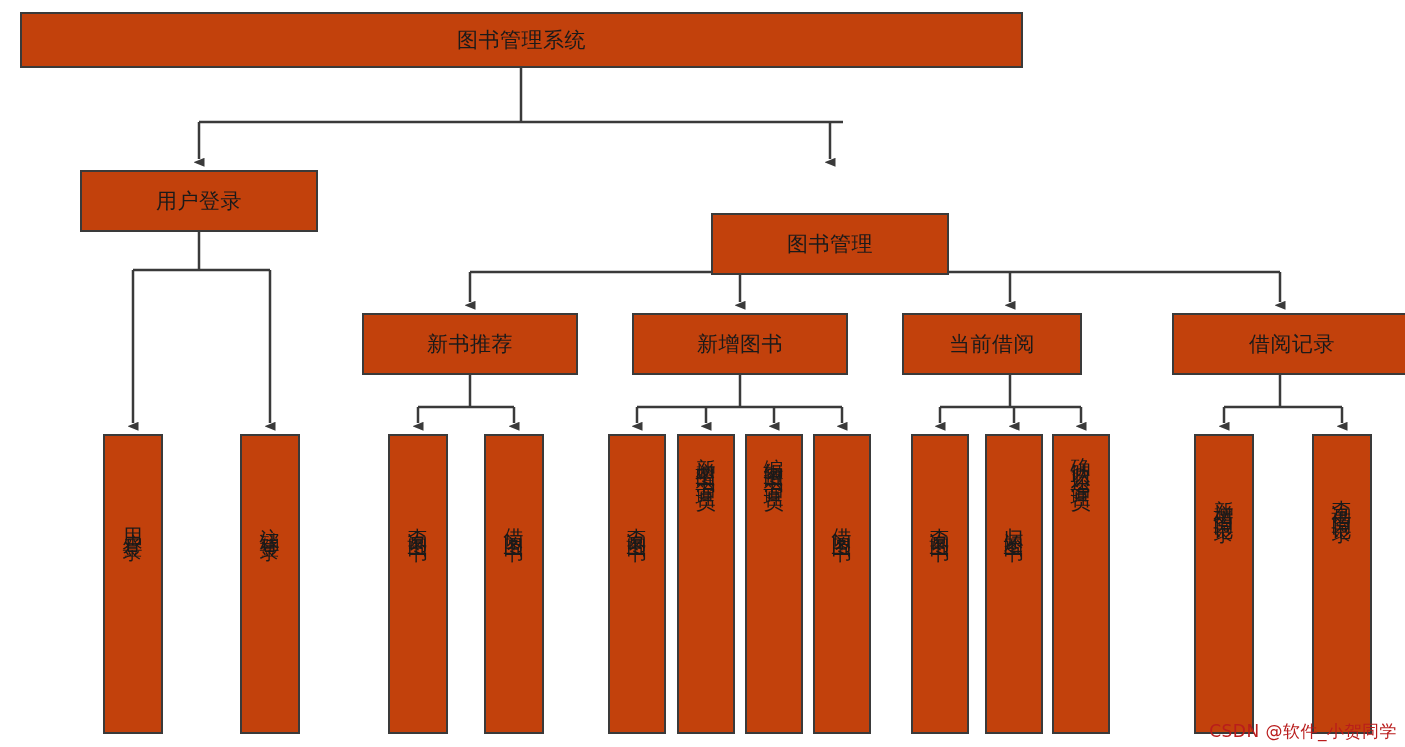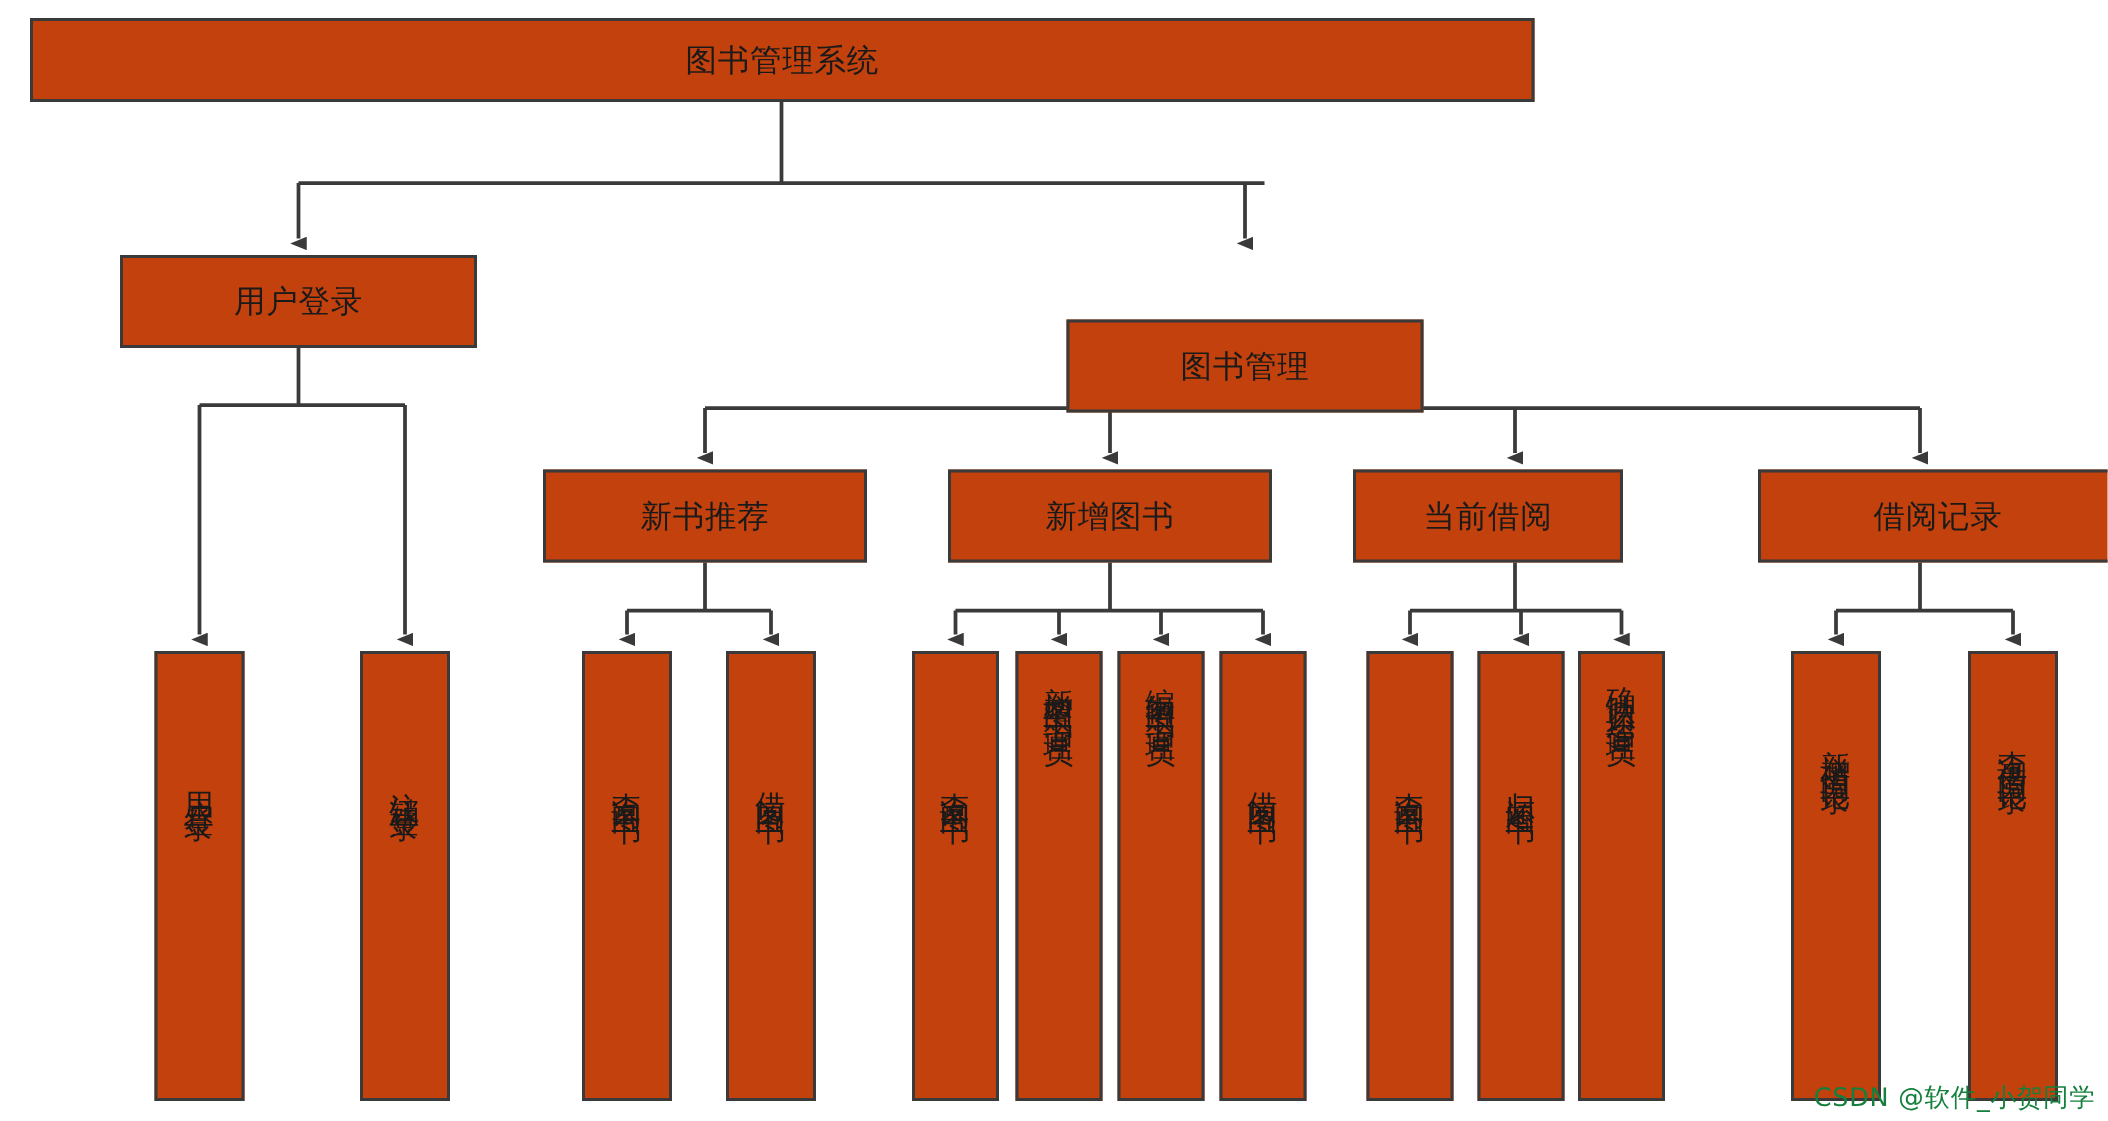--- a/index.html
+++ b/index.html
@@ -59,21 +59,21 @@
     margin-top: 70px;
   }
   .vtext.midsm {
     margin-top: 42px;
   }
   .watermark {
     position: absolute;
     right: 8px;
     bottom: 4px;
     font-size: 17px;
-    color: #15803d;
+    color: #b91c1c;
     letter-spacing: 0.5px;
     white-space: nowrap;
     text-align: center;
   }
 </style>
 </head>
 <body>
 
 <div id="diagram-root">
 

